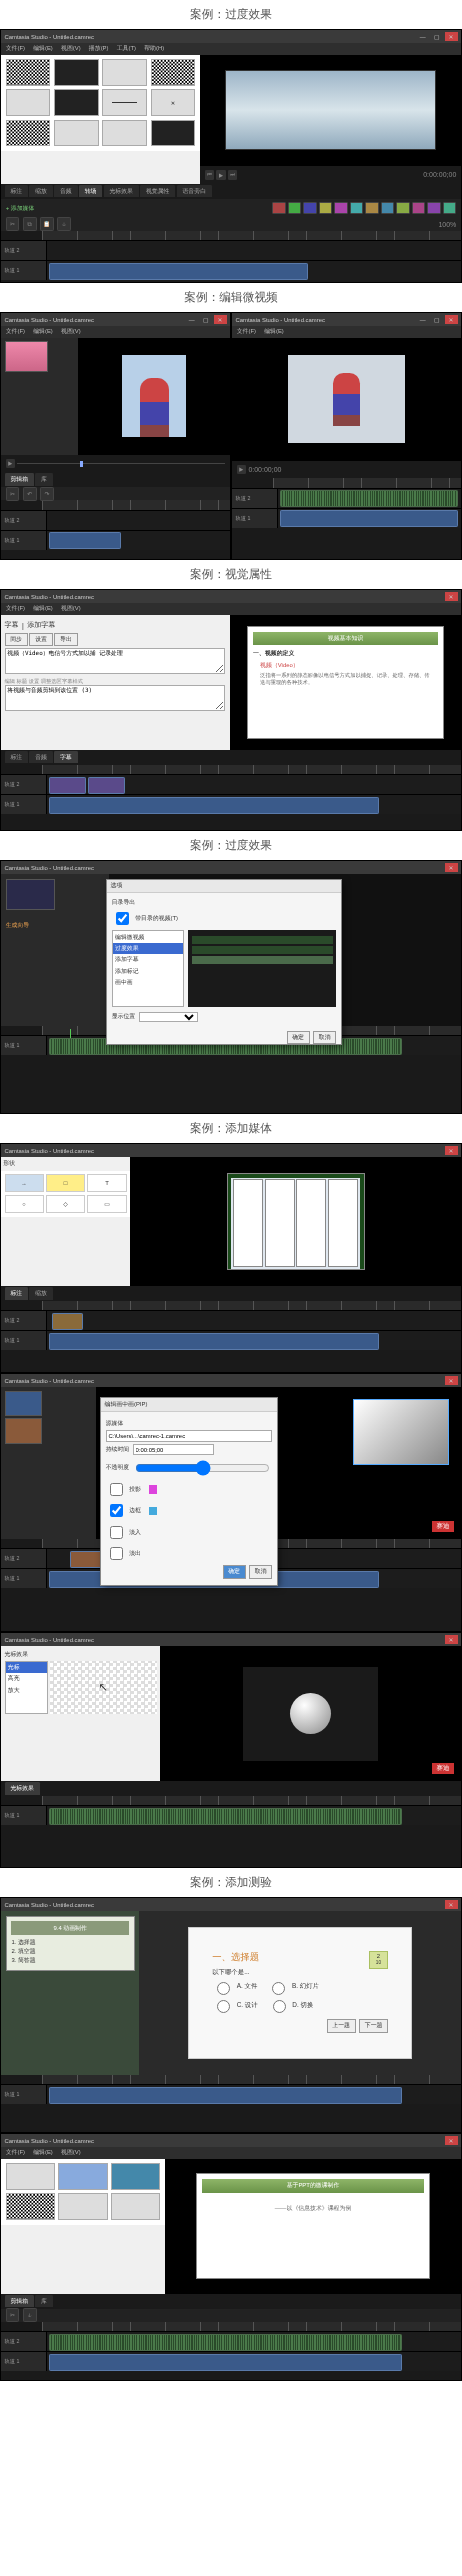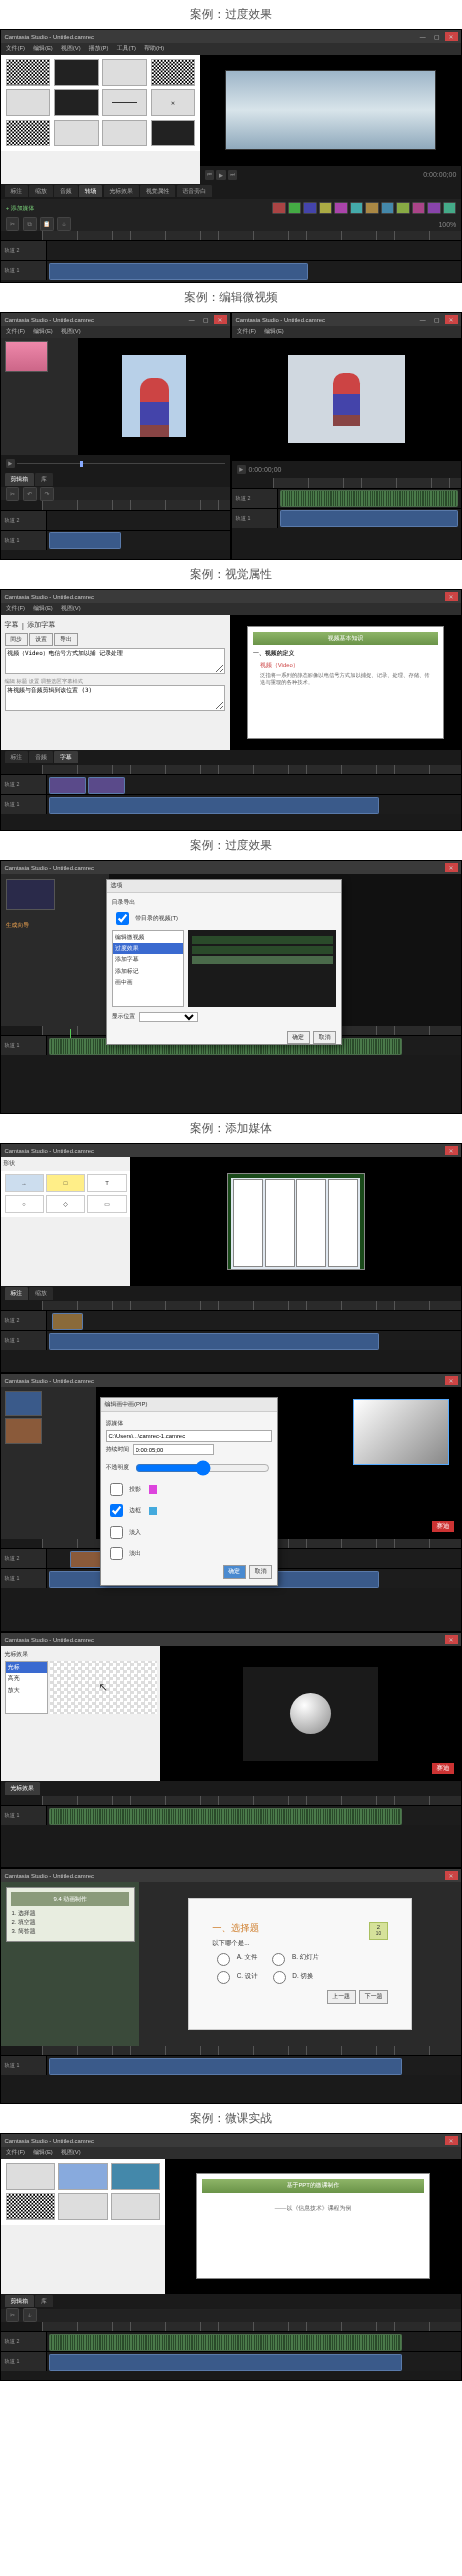--- a/index.html
+++ b/index.html
@@ -535,20 +535,21 @@
    <div class="tl-track">
             <div class="tl-label">轨道 1</div>
             <div class="tl-lane">
               <div class="tl-clip aud" style="left:2.3px;width:351px"></div>
             </div>
           </div>
   </div>
  </div>
 </div>
 
+<div class="caption">案例：添加测验</div>
 <div class="section">
  <div class="app" style="height:234px">
   <div class="titlebar">
           <span class="t">Camtasia Studio - Untitled.camrec</span>
           <span class="winbtn close">✕</span>
         </div>
   <div class="splith" style="height:164px">
    <div class="panel" style="width:129px;padding:4.7px;background:#3a4a3a">
     <div class="slide" style="background:#e8ede0">
      <div class="slide-title" style="background:#8a9a7a">9.4 动画制作</div>
@@ -586,21 +587,20 @@
    <div class="tl-track">
             <div class="tl-label">轨道 1</div>
             <div class="tl-lane">
               <div class="tl-clip" style="left:2.3px;width:351px"></div>
             </div>
           </div>
   </div>
  </div>
 </div>
 
-<div class="caption">案例：微课实战</div>
 <div class="section">
  <div class="app" style="height:246px">
   <div class="titlebar">
           <span class="t">Camtasia Studio - Untitled.camrec</span>
           <span class="winbtn close">✕</span>
         </div>
   <div class="menubar">
    <span>文件(F)</span>
    <span>编辑(E)</span>
    <span>视图(V)</span>

